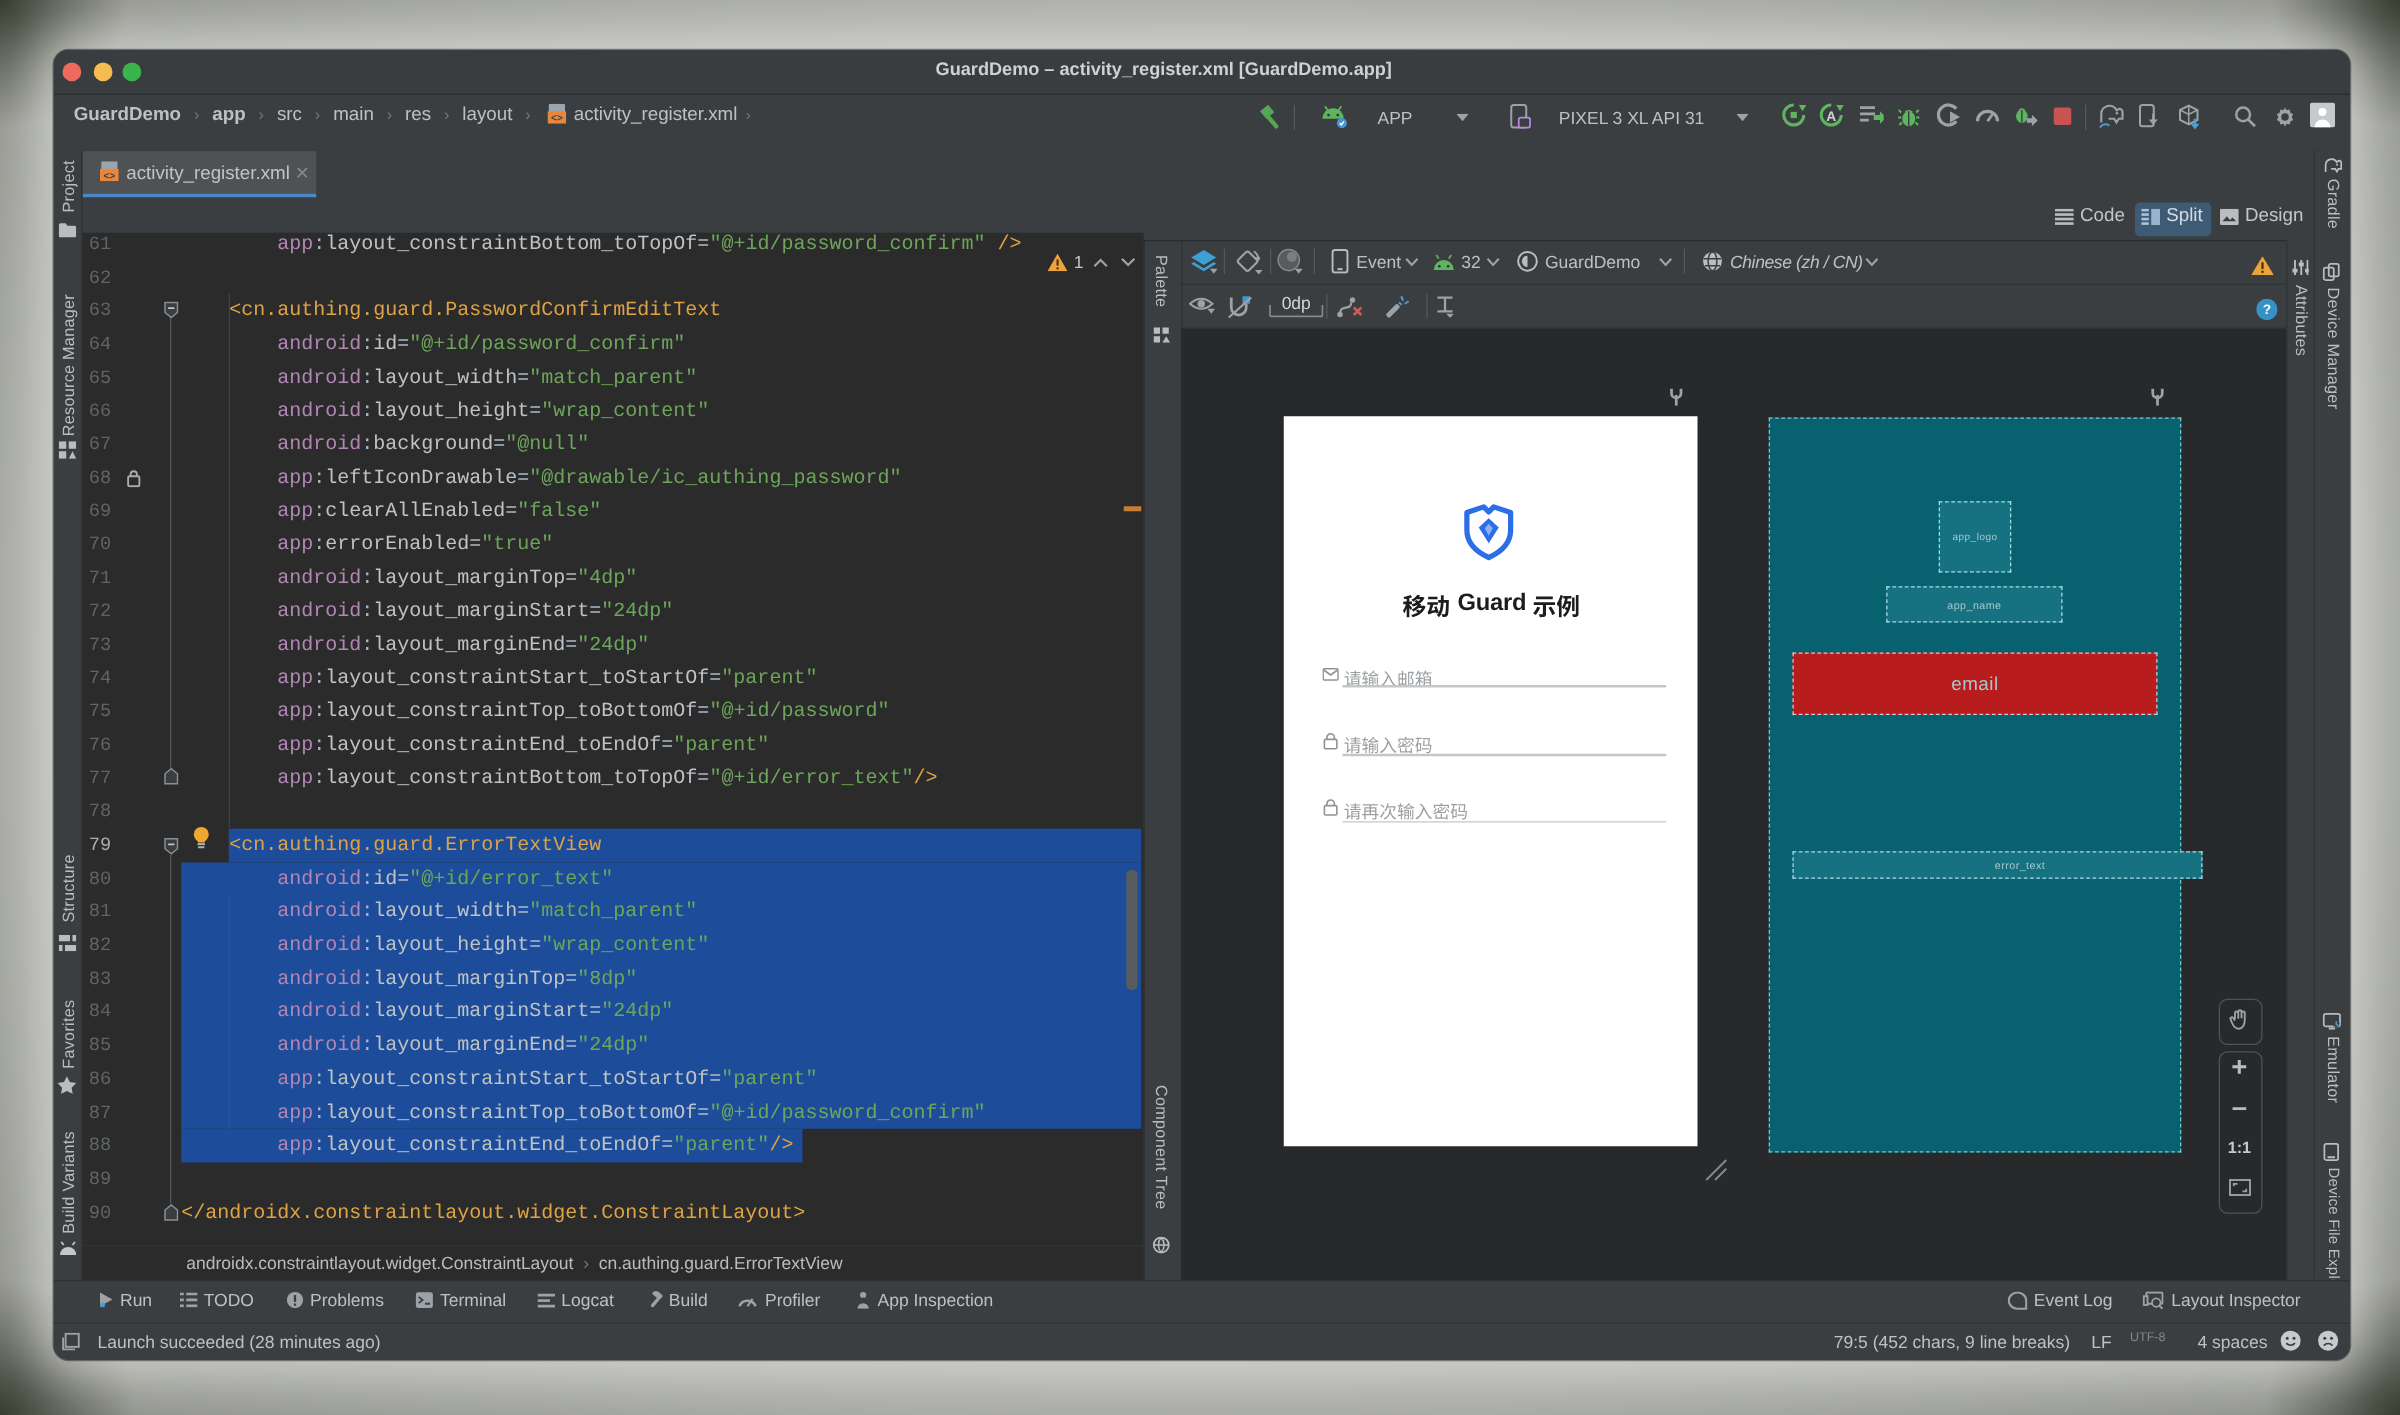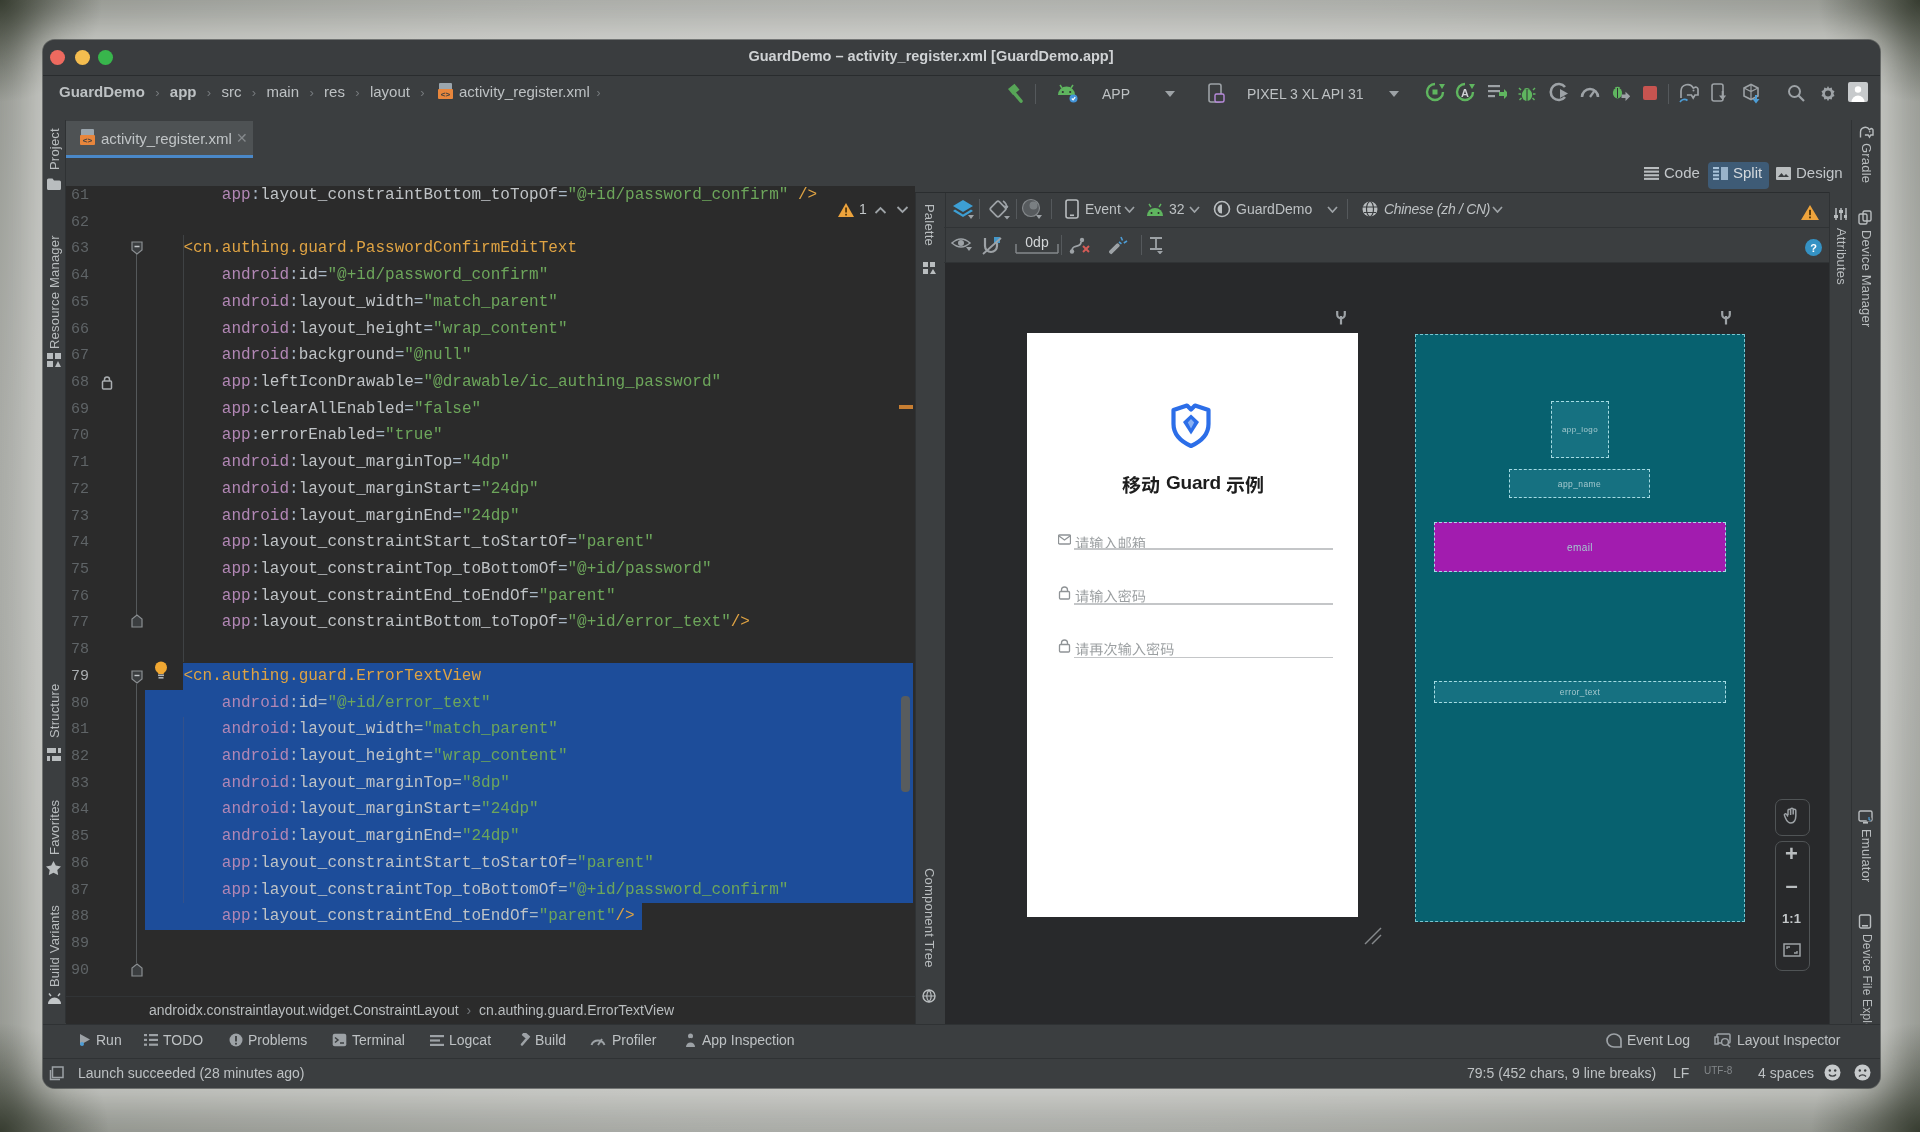--- a/index.html
+++ b/index.html
@@ -244,20 +244,21 @@
       <div class="cl" style="top:625.8px"><span class="cw">    </span><span class="ct">&lt;cn.authing.guard.ErrorTextView</span></div>
       <div class="cl" style="top:652.6px"><span class="cw">        </span><span class="cn">android</span><span class="cp">:</span><span class="ca">id</span><span class="cp">=</span><span class="cs">"@+id/error_text"</span></div>
       <div class="cl" style="top:679.3px"><span class="cw">        </span><span class="cn">android</span><span class="cp">:</span><span class="ca">layout_width</span><span class="cp">=</span><span class="cs">"match_parent"</span></div>
       <div class="cl" style="top:706.0px"><span class="cw">        </span><span class="cn">android</span><span class="cp">:</span><span class="ca">layout_height</span><span class="cp">=</span><span class="cs">"wrap_content"</span></div>
       <div class="cl" style="top:732.7px"><span class="cw">        </span><span class="cn">android</span><span class="cp">:</span><span class="ca">layout_marginTop</span><span class="cp">=</span><span class="cs">"8dp"</span></div>
       <div class="cl" style="top:759.4px"><span class="cw">        </span><span class="cn">android</span><span class="cp">:</span><span class="ca">layout_marginStart</span><span class="cp">=</span><span class="cs">"24dp"</span></div>
       <div class="cl" style="top:786.2px"><span class="cw">        </span><span class="cn">android</span><span class="cp">:</span><span class="ca">layout_marginEnd</span><span class="cp">=</span><span class="cs">"24dp"</span></div>
       <div class="cl" style="top:812.9px"><span class="cw">        </span><span class="cn">app</span><span class="cp">:</span><span class="ca">layout_constraintStart_toStartOf</span><span class="cp">=</span><span class="cs">"parent"</span></div>
       <div class="cl" style="top:839.6px"><span class="cw">        </span><span class="cn">app</span><span class="cp">:</span><span class="ca">layout_constraintTop_toBottomOf</span><span class="cp">=</span><span class="cs">"@+id/password_confirm"</span></div>
       <div class="cl" style="top:866.3px"><span class="cw">        </span><span class="cn">app</span><span class="cp">:</span><span class="ca">layout_constraintEnd_toEndOf</span><span class="cp">=</span><span class="cs">"parent"</span><span class="ct">/&gt;</span></div>
+      <div class="cl" style="top:919.8px"><span class="ct">&lt;/androidx.constraintlayout.widget.ConstraintLayout&gt;</span></div>
       <div class="abs" style="left:23px;top:121px;width:849px;height:28px;background:#3b3e40;"></div>
       <svg width="12" height="15" viewBox="0 0 12 15" style="position:absolute;left:58px;top:338px;">
         <rect x="1.5" y="6" width="9" height="8" rx="1" fill="none" stroke="#a9adb0" stroke-width="1.5"></rect>
         <path d="M3.5 6 V4.5 a2.5 2.5 0 0 1 5 0 V6" fill="none" stroke="#a9adb0" stroke-width="1.5"></path>
       </svg>
       <svg width="14" height="20" viewBox="0 0 14 20" style="position:absolute;left:111px;top:624px;">
         <circle cx="7" cy="6.5" r="6" fill="#f0a732"></circle>
         <path d="M3.5 11 h7 l-1 2 h-5 z" fill="#f0a732"></path>
         <rect x="4" y="13.5" width="6" height="1.6" fill="#aeb2b5"></rect>
         <rect x="4.5" y="16" width="5" height="1.6" fill="#aeb2b5"></rect>
@@ -530,22 +531,22 @@
         </g>
       </svg>
       <div class="abs" style="left:1031px;top:619.5px;width:259px;height:1.5px;background:#c4c6c8;"></div>
       <svg width="20" height="18" viewBox="0 0 20 18" style="position:absolute;left:1320px;top:890px;">
         <line x1="2" y1="17" x2="18" y2="1" stroke="#85898c" stroke-width="1.5"></line>
         <line x1="9" y1="17" x2="18" y2="8" stroke="#85898c" stroke-width="1.5"></line>
       </svg>
       <div class="abs" style="left:1372px;top:297px;width:330px;height:588px;background:#07616f;outline:1px dashed #79c6d2;outline-offset:-1px;"></div>
       <div class="abs" style="left:1508px;top:364px;width:56px;height:55px;background:#167181;border:1px dashed #a5dbe3;color:#a5c9cf;font-size:8px;text-align:center;display:flex;align-items:center;justify-content:center;letter-spacing:.4px;">app_logo</div>
       <div class="abs" style="left:1466px;top:432px;width:139px;height:27px;background:#167181;border:1px dashed #a5dbe3;color:#a5c9cf;font-size:8.5px;text-align:center;display:flex;align-items:center;justify-content:center;letter-spacing:.4px;">app_name</div>
-      <div class="abs" style="left:1391px;top:485px;width:290px;height:48px;background:#a21caf;border:1px dashed #a5dbe3;color:#a5c9cf;font-size:10px;text-align:center;display:flex;align-items:center;justify-content:center;letter-spacing:.4px;">email</div>
-      <div class="abs" style="left:1391px;top:644px;width:290px;height:20px;background:#167181;border:1px dashed #a5dbe3;color:#a5c9cf;font-size:8.5px;text-align:center;display:flex;align-items:center;justify-content:center;letter-spacing:.4px;">error_text</div>
+      <div class="abs" style="left:1391px;top:485px;width:290px;height:48px;background:#b91c1c;border:1px dashed #a5dbe3;color:#a5c9cf;font-size:15px;text-align:center;display:flex;align-items:center;justify-content:center;letter-spacing:.4px;">email</div>
+      <div class="abs" style="left:1391px;top:644px;width:290px;height:20px;background:#167181;border:1px dashed #a5dbe3;color:#a5c9cf;font-size:8.5px;text-align:center;display:flex;align-items:center;justify-content:center;letter-spacing:.4px;padding-left:36px;">error_text</div>
       <div class="abs" style="left:1732px;top:762px;width:33px;height:35px;border:1px solid #505456;border-radius:7px;"></div>
       <svg width="17" height="18" viewBox="0 0 17 18" style="position:absolute;left:1740px;top:770px;">
         <path d="M5 8 V3.5 a1.3 1.3 0 0 1 2.6 0 V8 M7.6 7 V2.5 a1.3 1.3 0 0 1 2.6 0 V7 M10.2 7.5 V3.5 a1.3 1.3 0 0 1 2.6 0 V9 C12.8 13 11 16 8 16 C5 16 3.5 13.5 2.5 11 L1.5 8.5 a1.2 1.2 0 0 1 2.2 -1 L5 9.5" fill="none" stroke="#9da2a6" stroke-width="1.5"></path>
       </svg>
       <div class="abs" style="left:1732px;top:804px;width:33px;height:128px;border:1px solid #505456;border-radius:7px;"></div>
       <div class="abs" style="left:1748.5px;top:817px;transform:translate(-50%,-50%);color:#b9bdbf;font-size:22px;font-weight:bold;">+</div>
       <div class="abs" style="left:1748.5px;top:849px;transform:translate(-50%,-50%);color:#b9bdbf;font-size:22px;font-weight:bold;">–</div>
       <div class="abs" style="left:1748.5px;top:881px;transform:translate(-50%,-50%);color:#c3c7c9;font-size:13px;font-weight:bold;">1:1</div>
       <svg width="18" height="14" viewBox="0 0 18 14" style="position:absolute;left:1740px;top:906px;">
         <rect x="1" y="1" width="16" height="12" fill="none" stroke="#9da2a6" stroke-width="1.5"></rect>

